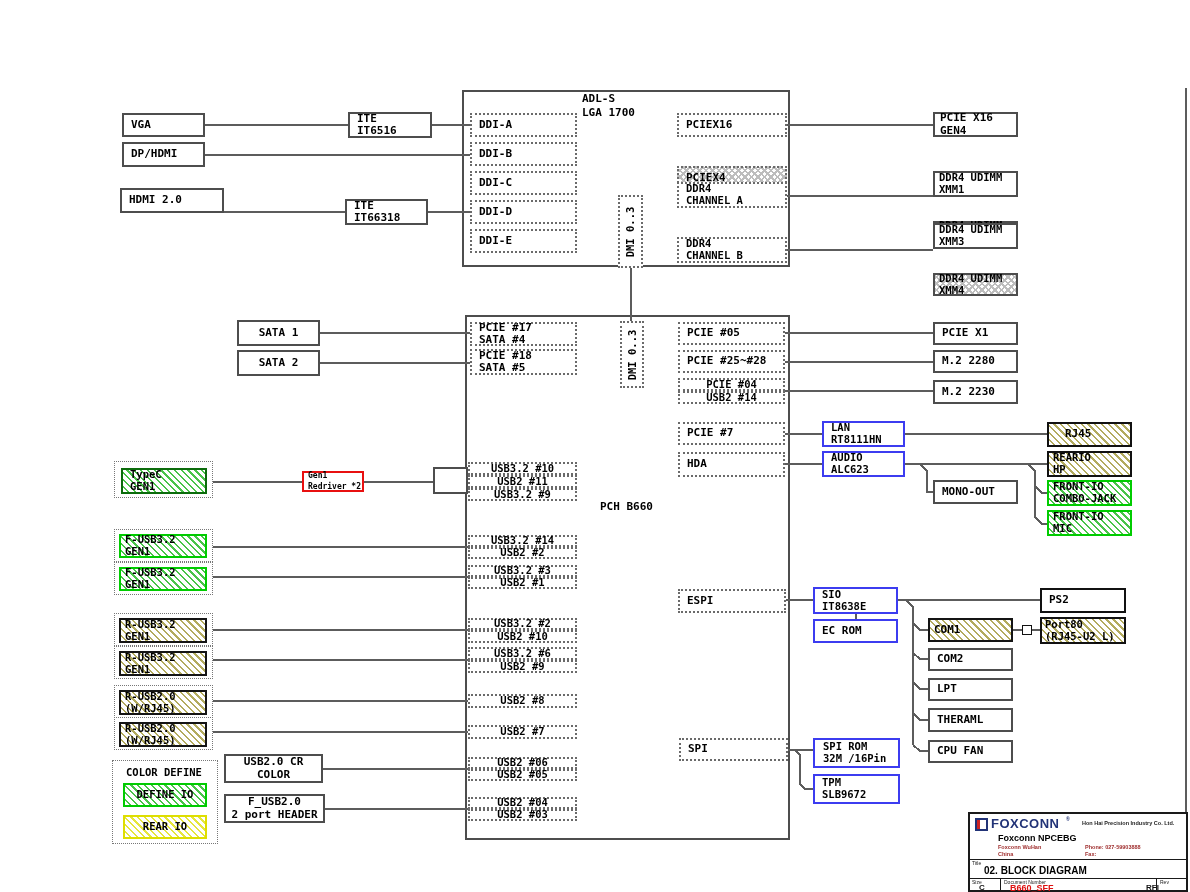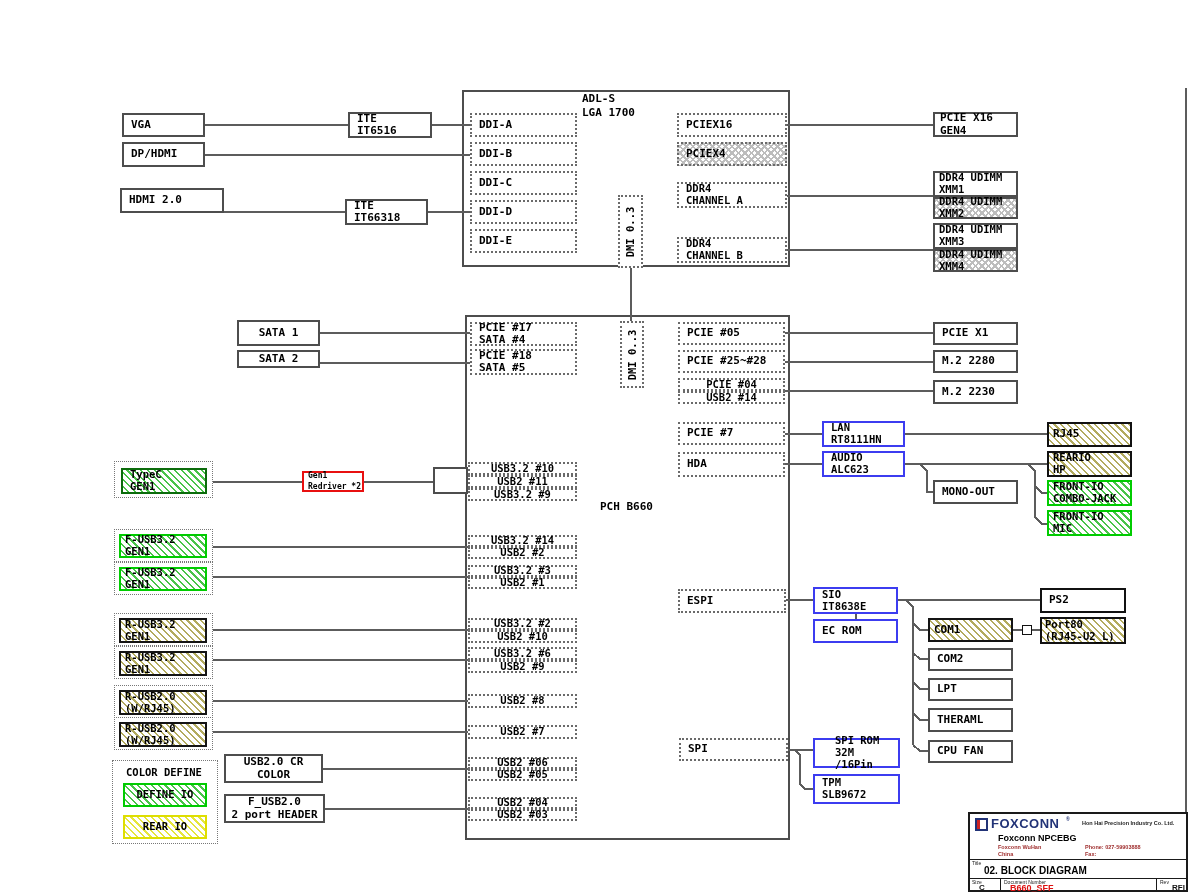--- a/index.html
+++ b/index.html
@@ -25,41 +25,41 @@
   .gbor{border:2px solid #00cc00;}
   .dkg{border:2px solid #0b6b0b;}
   .ybor{border:2px solid #dede00;}
   .f10{font-size:10.5px;}
   .f8{font-size:8px;line-height:1.3;}
   .hol{background-color:#fff;background-image:repeating-linear-gradient(45deg,rgba(0,0,0,0) 0 3.2px,#b3ab5e 3.2px 4.8px);}
   .hgr{background-color:#fff;background-image:repeating-linear-gradient(45deg,rgba(0,0,0,0) 0 3.2px,#49c449 3.2px 4.8px);}
   .hye{background-color:#fff;background-image:repeating-linear-gradient(45deg,rgba(0,0,0,0) 0 3.2px,#e6e63c 3.2px 4.8px);}
   .cross{background-color:#fff;background-image:
       repeating-linear-gradient(45deg,rgba(0,0,0,0) 0 3px,#bdbdbd 3px 4.6px),
-      repeating-linear-gradient(-45deg,rgba(0,0,0,0) 0 3px,#bdbdbd 3px 4.6px);}
+      repeating-linear-gradient(-45deg,rgba(0,0,0,0) 0 3px,#bdbdbd 3px 4.6px); margin-top: 24px;}
   .vt{transform:rotate(-90deg);white-space:nowrap;font:bold 10.5px "DejaVu Sans Mono",monospace;}
   .sq{position:absolute;box-sizing:border-box;border:1.5px solid #111;background:#fff;z-index:2;}
   
   .tb{position:absolute;left:968px;top:812px;width:220px;height:80px;box-sizing:border-box;
       border:2px solid #1a1a1a;background:#fff;z-index:2;font-family:"Liberation Sans",sans-serif;color:#111;}
   .tb *{position:absolute;box-sizing:border-box;}
   .tb .hline{left:0;width:100%;height:0;border-top:1.5px solid #1a1a1a;}
   .tb .vline{top:64px;height:14px;width:0;border-left:1.5px solid #1a1a1a;}
   .tb .logoG{left:5px;top:4px;width:13px;height:13px;border:2px solid #223377;
              background:linear-gradient(90deg,#cc2222 0 3px,#fff 3px);}
   .tb .logoT{left:21px;top:2px;font:bold 13px "Liberation Sans",sans-serif;color:#223377;letter-spacing:.5px;}
   .tb .reg{left:96px;top:2px;font:bold 5px "Liberation Sans",sans-serif;color:#223377;}
   .tb .company{left:112px;top:6px;width:104px;font:bold 5.5px "Liberation Sans",sans-serif;color:#222;}
   .tb .product{left:28px;top:19px;font:bold 9px "Liberation Sans",sans-serif;color:#000;}
   .tb .small-red{font:bold 5.5px "Liberation Sans",sans-serif;color:#a03030;}
   .tb .tlabel{font:400 5px "Liberation Sans",sans-serif;color:#222;}
   .tb .sheetT{left:14px;top:51px;font:bold 10px "Liberation Sans",sans-serif;color:#000;}
   .tb .sizeV{left:9px;top:69px;font:bold 8px "Liberation Sans",sans-serif;}
   .tb .docV{left:40px;top:69px;font:bold 9px "Liberation Sans",sans-serif;color:#dd1111;}
-  .tb .revV{left:202px;top:69px;font:bold 8px "Liberation Sans",sans-serif;}
+  .tb .revV{left:176px;top:69px;font:bold 8px "Liberation Sans",sans-serif;}
 </style>
 </head>
 <body>
 
 <div class="stage">
 
 
   <div class="bigbox" style="left:462px;top:90px;width:328px;height:177px"></div>
   <div class="bigbox" style="left:465px;top:315px;width:325px;height:525px"></div>
 
@@ -162,21 +162,21 @@
   <div class="b dot ctr f10" style="left:468px;top:809px;width:109px;height:12px">USB2 #03</div>
 
   <div class="b" style="left:122px;top:113px;width:83px;height:24px">VGA</div>
   <div class="b" style="left:122px;top:142px;width:83px;height:25px">DP/HDMI</div>
   <div class="b" style="left:120px;top:188px;width:104px;height:25px">HDMI 2.0</div>
   <div class="b" style="left:348px;top:112px;width:84px;height:26px">ITE
 IT6516</div>
   <div class="b" style="left:345px;top:199px;width:83px;height:26px">ITE
 IT66318</div>
   <div class="b ctr" style="left:237px;top:320px;width:83px;height:26px">SATA 1</div>
-  <div class="b ctr" style="left:237px;top:350px;width:83px;height:18px">SATA 2</div>
+  <div class="b ctr" style="left:237px;top:350px;width:83px;height:26px">SATA 2</div>
 
   <div class="outer" style="left:114px;top:461px;width:99px;height:37px"></div>
   <div class="b dkg hgr f10" style="left:121px;top:468px;width:86px;height:26px">TypeC
 GEN1</div>
   <div class="b red f8" style="left:302px;top:471px;width:62px;height:21px;padding-left:4px">Gen1
 Redriver *2</div>
   <div class="b" style="left:433px;top:467px;width:35px;height:27px;padding:0"></div>
 
   <div class="outer" style="left:114px;top:529px;width:99px;height:33px"></div>
   <div class="b gbor hgr f10" style="left:119px;top:534px;width:88px;height:24px;padding-left:4px">F-USB3.2
@@ -216,21 +216,21 @@
 XMM2</div>
   <div class="b f10" style="left:933px;top:223px;width:85px;height:26px;padding-left:4px">DDR4 UDIMM
 XMM3</div>
   <div class="b cross f10" style="left:933px;top:249px;width:85px;height:23px;padding-left:4px">DDR4 UDIMM
 XMM4</div>
   <div class="b" style="left:933px;top:322px;width:85px;height:23px">PCIE X1</div>
   <div class="b" style="left:933px;top:350px;width:85px;height:23px">M.2 2280</div>
   <div class="b" style="left:933px;top:380px;width:85px;height:24px">M.2 2230</div>
   <div class="b blue f10" style="left:822px;top:421px;width:83px;height:26px">LAN
 RT8111HN</div>
-  <div class="b thk hol" style="left:1047px;top:422px;width:85px;height:25px;padding-left:4px">RJ45</div>
+  <div class="b thk hol" style="left:1047px;top:422px;width:85px;height:25px;padding-left:16px">RJ45</div>
   <div class="b blue f10" style="left:822px;top:451px;width:83px;height:26px">AUDIO
 ALC623</div>
   <div class="b" style="left:933px;top:480px;width:85px;height:24px">MONO-OUT</div>
   <div class="b thk hol f10" style="left:1047px;top:451px;width:85px;height:26px;padding-left:4px">REARIO
 HP</div>
   <div class="b gbor hgr f10" style="left:1047px;top:480px;width:85px;height:26px;padding-left:4px">FRONT-IO
 COMBO-JACK</div>
   <div class="b gbor hgr f10" style="left:1047px;top:510px;width:85px;height:26px;padding-left:4px">FRONT-IO
 MIC</div>
   <div class="b blue f10" style="left:813px;top:587px;width:85px;height:27px">SIO
@@ -238,21 +238,21 @@
   <div class="b blue" style="left:813px;top:619px;width:85px;height:24px">EC ROM</div>
   <div class="b thk" style="left:1040px;top:588px;width:86px;height:25px">PS2</div>
   <div class="b blk hol" style="left:928px;top:618px;width:85px;height:24px;padding-left:4px">COM1</div>
   <div class="sq" style="left:1022px;top:625px;width:10px;height:10px"></div>
   <div class="b thk hol f10" style="left:1040px;top:617px;width:86px;height:27px;padding-left:3px">Port80
 (RJ45-U2_L)</div>
   <div class="b" style="left:928px;top:648px;width:85px;height:23px">COM2</div>
   <div class="b" style="left:928px;top:678px;width:85px;height:23px">LPT</div>
   <div class="b" style="left:928px;top:708px;width:85px;height:24px">THERAML</div>
   <div class="b" style="left:928px;top:740px;width:85px;height:23px">CPU FAN</div>
-  <div class="b blue f10" style="left:813px;top:738px;width:87px;height:30px;padding-left:20px">SPI ROM
+  <div class="b blue f10" style="left:813px;top:738px;width:87px;height:30px;padding-left:8px">SPI ROM
 32M /16Pin</div>
   <div class="b blue f10" style="left:813px;top:774px;width:87px;height:30px">TPM
 SLB9672</div>
 
   <div class="tb">
     <div class="logoG"></div>
     <div class="logoT">FOXCONN</div>
     <div class="reg">®</div>
     <div class="company">Hon Hai Precision Industry Co. Ltd.</div>
     <div class="product">Foxconn NPCEBG</div>

